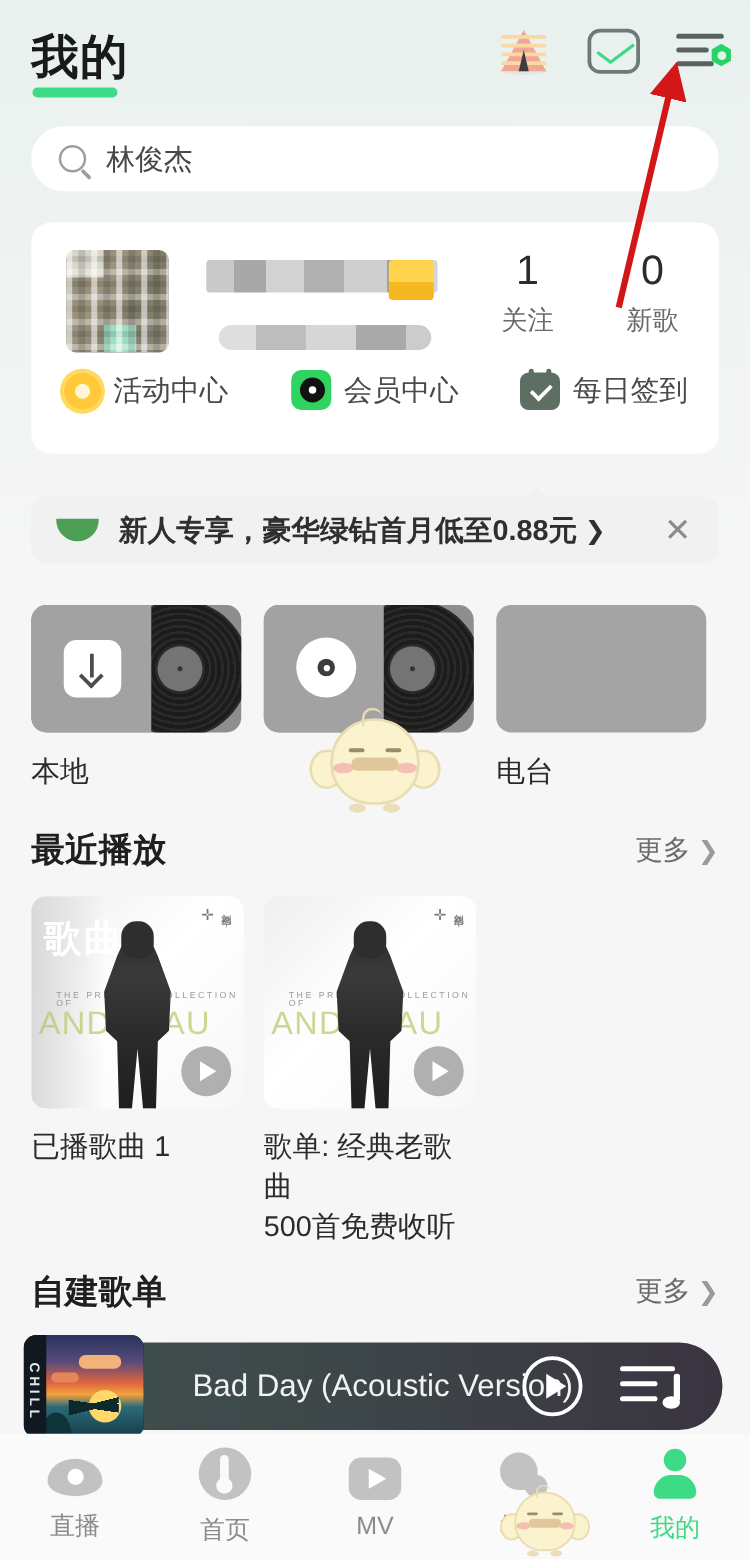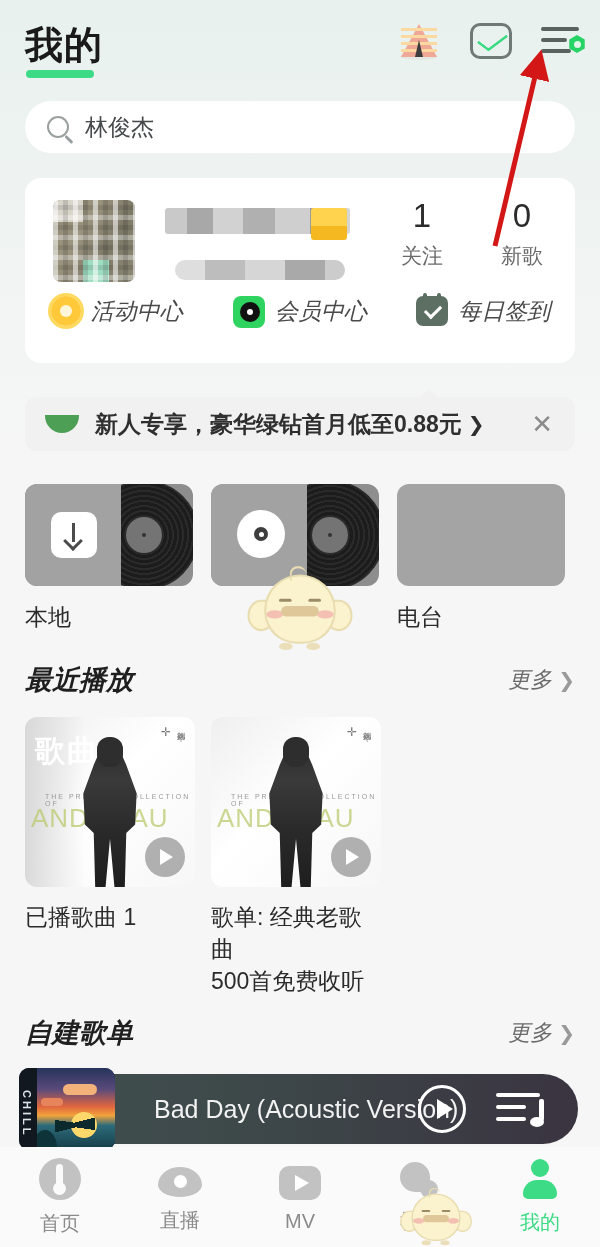--- a/index.html
+++ b/index.html
@@ -107,21 +107,21 @@
   .sub-bar {
     position:absolute; left:150px; top:82px; width:170px; height:20px; border-radius:10px;
     background:linear-gradient(90deg,#dedede 0,#dedede 30px,#bdbdbd 30px,#bdbdbd 70px,#d6d6d6 70px,#d6d6d6 110px,#a9a9a9 110px,#a9a9a9 150px,#cccccc 150px);
   }
   .stats { position:absolute; right:22px; top:18px; display:flex; gap:38px; }
   .stat { text-align:center; width:62px; }
   .stat .num { font-size:33px; color:#2c2c2c; line-height:40px; font-weight:400; }
   .stat .lbl { font-size:21px; color:#6a6a6a; margin-top:6px; }
 
   .entries { position:absolute; left:0; top:118px; width:550px; display:flex; }
-  .entry { flex:1; display:flex; align-items:flex-start; justify-content:center; gap:10px;font-style:italic; }
+  .entry { flex:1; display:flex; align-items:flex-end; justify-content:center; gap:10px; }
   .entry .lbl { font-size:23px; color:#4a4a4a; }
   .ico-sun {
     width:30px; height:30px; border-radius:50%;
     background:radial-gradient(circle at 50% 50%,#fff3c4 0 22%,#ffc93a 23% 100%);
     position:relative; box-shadow:0 0 0 3px #ffd95e;
   }
   .ico-sun::after{ content:""; position:absolute; left:9px; top:9px; width:12px; height:12px; background:#fff6d8; border-radius:50%; }
   .ico-vip {
     width:32px; height:32px; border-radius:8px; background:#2fd35f; position:relative;
   }
@@ -189,21 +189,21 @@
     content:""; position:absolute; left:-6px; top:11px; width:11px; height:11px;
     border-right:3px solid #4c4c4c; border-bottom:3px solid #4c4c4c; transform:rotate(45deg);
   }
   .cd-sq { position:absolute; left:26px; top:26px; width:48px; height:48px; border-radius:50%; background:#fff; }
   .cd-sq::after{ content:""; position:absolute; left:17px; top:17px; width:14px; height:14px; border-radius:50%; background:#3d3d3d; }
   .cd-sq::before{ content:""; position:absolute; left:21.5px; top:21.5px; width:5px; height:5px; border-radius:50%; background:#fff; z-index:2; }
 
   .plain-card { background:#a4a4a4; }
 
   
-  .sec { position:absolute; left:25px; width:550px; display:flex; align-items:center; justify-content:space-between;font-style:italic; }
+  .sec { position:absolute; left:25px; width:550px; display:flex; align-items:center; justify-content:space-between; }
   .sec .t { font-size:27px; font-weight:bold; color:#1f1f1f; }
   .sec .more { font-size:22px; color:#6b6b6b; display:flex; align-items:center; gap:6px; }
   .sec .more .c { font-size:20px; color:#9a9a9a; }
 
   
   .recent { position:absolute; left:25px; top:717px; display:flex; gap:16px; }
   .ritem { width:170px; }
   .rart {
     width:170px; height:170px; border-radius:12px; position:relative; overflow:hidden;
     background:linear-gradient(135deg,#efefef 0%,#ffffff 45%,#f7f7f7 100%);
@@ -491,26 +491,26 @@
     <div class="pl-list">
       <i></i>
         <i></i>
         <i></i>
         <div class="note"></div>
     </div>
   </div>
 
   <div class="nav">
     <div class="nitem">
+      <div class="n-live"></div>
+      <div class="lbl">直播</div>
+    </div>
+    <div class="nitem">
       <div class="n-ic n-home"></div>
       <div class="lbl">首页</div>
-    </div>
-    <div class="nitem">
-      <div class="n-live"></div>
-      <div class="lbl">直播</div>
     </div>
     <div class="nitem">
       <div class="n-mv"></div>
       <div class="lbl">MV</div>
     </div>
     <div class="nitem">
       <div class="n-comm"></div>
       <div class="lbl">社区</div>
     </div>
     <div class="nitem active">

